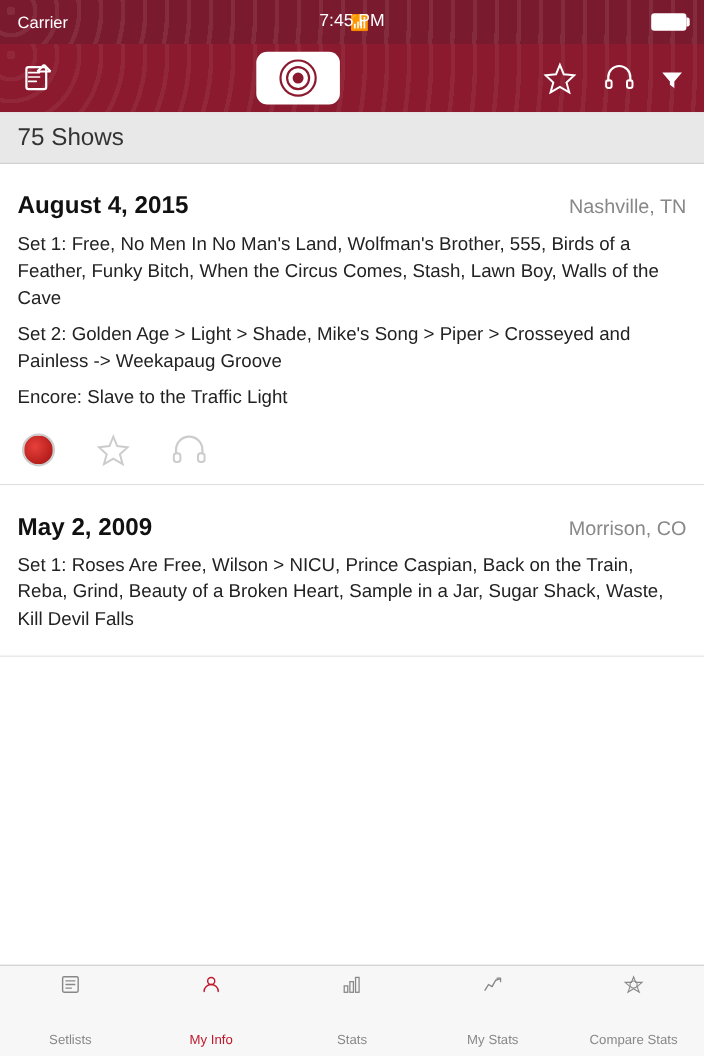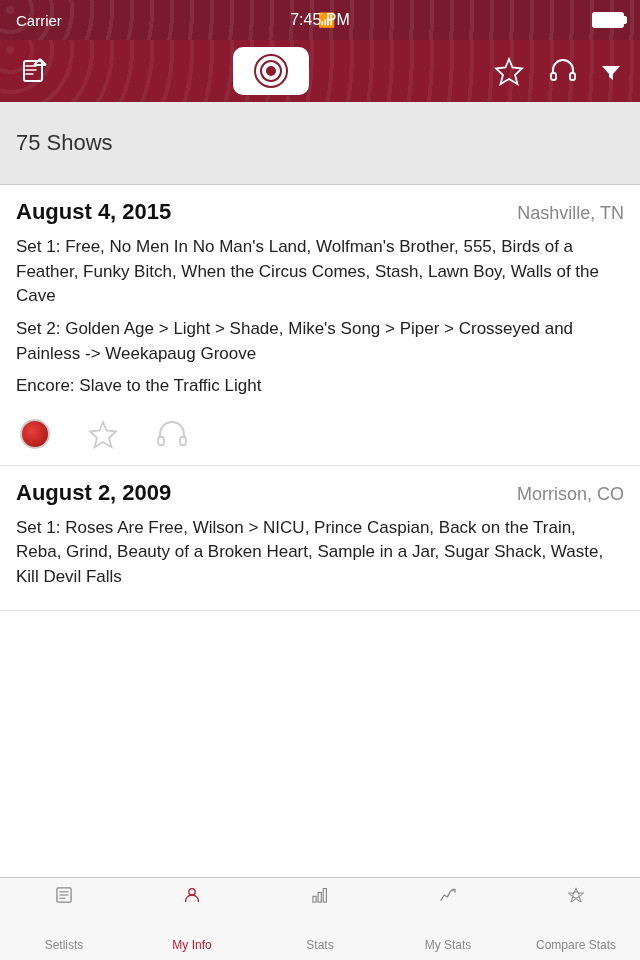--- a/index.html
+++ b/index.html
@@ -92,37 +92,38 @@
       cursor: pointer;
       display: flex;
       align-items: center;
       padding: 4px 8px;
     }
 
     
     .shows-count-bar {
       background: #e8e8e8;
       border-bottom: 1px solid #ccc;
-      padding: 28px 16px;
+      padding: 10px 16px;
       font-size: 22px;
       font-weight: 400;
       color: #333;
     }
 
     
     .main-content {
       background: white;
       height: calc(960px - 40px - 62px - 44px - 83px);
       overflow: hidden;
     }
 
     
     .show-entry {
       padding: 14px 16px 12px;
       border-bottom: 1px solid #e0e0e0;
+      margin-top: 11px;
     }
     .show-header {
       display: flex;
       justify-content: space-between;
       align-items: baseline;
       margin-bottom: 10px;
     }
     .show-date {
       font-size: 22px;
       font-weight: 700;
@@ -291,21 +292,21 @@
           <path d="M4 18v-4a12 12 0 0 1 24 0v4" stroke="#ccc" stroke-width="2" fill="none"></path>
           <rect x="2" y="17" width="6" height="8" rx="2.5" stroke="#ccc" stroke-width="1.8" fill="none"></rect>
           <rect x="24" y="17" width="6" height="8" rx="2.5" stroke="#ccc" stroke-width="1.8" fill="none"></rect>
         </svg>
       </button>
     </div>
   </div>
 
   <div class="show-entry">
     <div class="show-header">
-      <span class="show-date">August 2, 2009</span>
+      <span class="show-date">May 2, 2009</span>
       <span class="show-location">Morrison, CO</span>
     </div>
     <div class="show-set">
       <span class="set-label">Set 1:</span>
       <span> Roses Are Free, Wilson &gt; NICU, Prince Caspian, Back on the Train, Reba, Grind, Beauty of a Broken Heart, Sample in a Jar, Sugar Shack, Waste, Kill Devil Falls</span>
     </div>
   </div>
 
 </div>
 

